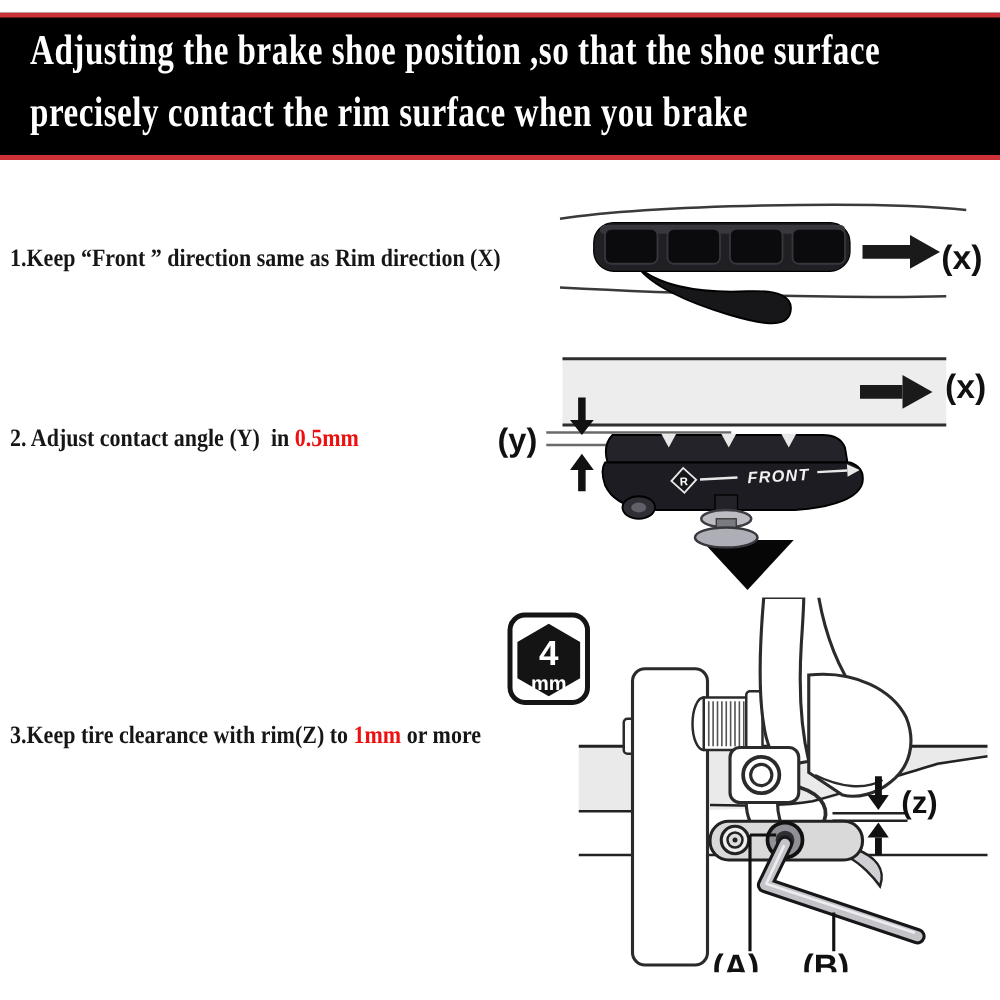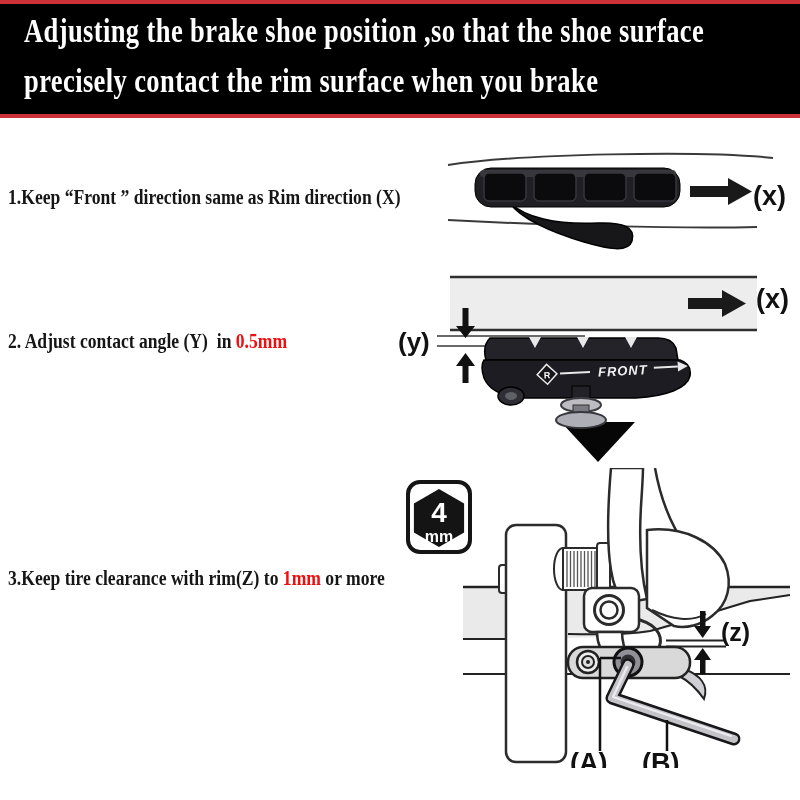--- a/index.html
+++ b/index.html
@@ -1,17 +1,17 @@
 <!DOCTYPE html>
 <html><head>
 <meta charset="utf-8">
 <style>
   html,body{margin:0;padding:0;background:#fff;}
   .page{position:relative;width:800px;height:768px;background:#ffffff;overflow:hidden;
-        font-family:"Liberation Serif",serif;}
+        font-family:"Liberation Serif",serif;margin-top:10px;}
 
   
   .banner{position:absolute;left:0;top:0;width:800px;height:118px;background:#000;
           border-top:4px solid #cc3137;border-bottom:4px solid #cc3137;box-sizing:border-box;}
   .banner-line{position:absolute;left:24px;color:#ffffff;font-weight:700;font-size:34px;
                white-space:pre;transform:scaleX(0.78);transform-origin:left top;letter-spacing:.5px;}
   .banner-line.l1{top:8px;}
   .banner-line.l2{top:58px;}
 
   

